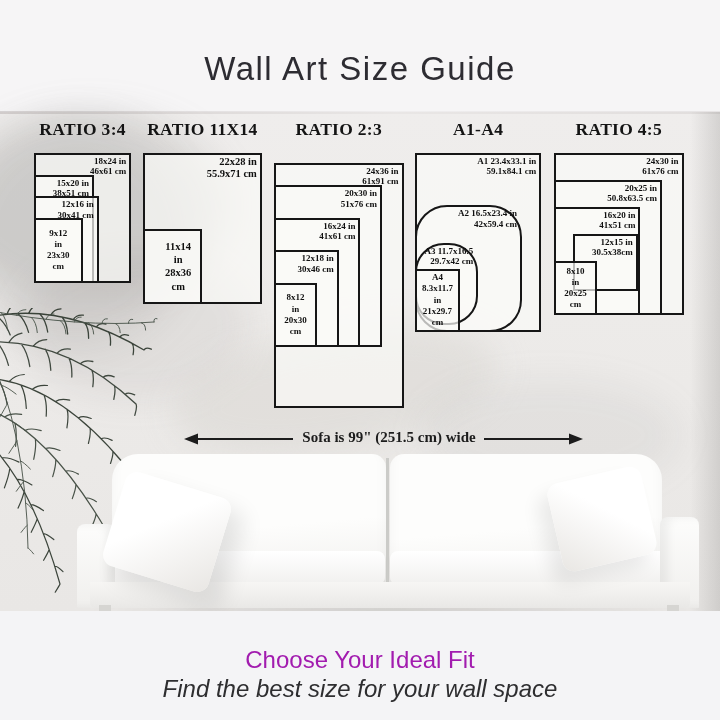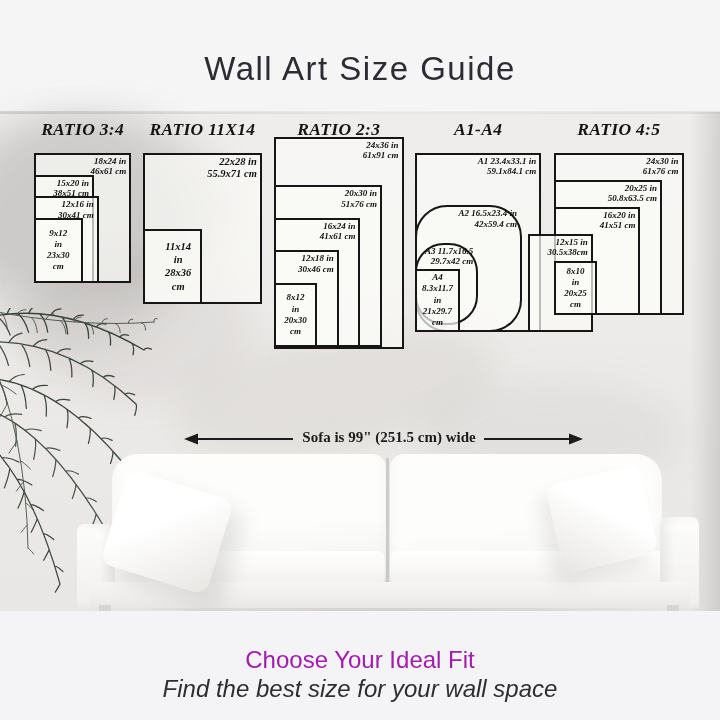--- a/index.html
+++ b/index.html
@@ -25,21 +25,21 @@
     background:linear-gradient(to right,rgba(90,88,86,0),rgba(90,88,86,0.18));z-index:2;}
   
   .page-title{position:absolute;left:0;top:34px;width:720px;text-align:center;
     font-family:"Liberation Sans", sans-serif;font-size:33px;font-weight:400;
     letter-spacing:1.5px;color:#2d2c32;z-index:10;margin-top:16px;}
   .footer-heading{position:absolute;left:0;top:646px;width:720px;text-align:center;
     font-family:"Liberation Sans", sans-serif;font-size:24px;color:#a21caf;z-index:10;}
   .footer-tagline{position:absolute;left:0;top:675px;width:720px;text-align:center;
     font-family:"Liberation Sans", sans-serif;font-style:italic;font-size:24px;color:#2e2e30;z-index:10;}
   
-  #guide{position:absolute;left:0;top:0;width:720px;height:400px;z-index:5;font-style:italic;}
+  #guide{position:absolute;left:0;top:0;width:720px;height:400px;z-index:5;}
   .group-header{position:absolute;top:119px;transform:translateX(-50%);
     font-weight:bold;font-size:17.5px;letter-spacing:.3px;color:#141414;white-space:nowrap;}
   .rect{position:absolute;box-sizing:border-box;border:2px solid #161616;
     background:rgba(250,249,247,0.72);}
   .corner-lbl{position:absolute;top:1px;right:3px;text-align:right;
     font-weight:bold;font-size:9px;line-height:1.15;color:#101010;white-space:pre-line;}
   .center-flex{display:flex;align-items:center;justify-content:center;}
   .center-lbl{text-align:center;font-weight:bold;font-size:9px;line-height:1.25;color:#101010;white-space:pre-line;}
   .grp-1 .corner-lbl,.grp-1 .center-lbl{font-size:10.5px;}
   
@@ -120,21 +120,21 @@
         <div class="corner-lbl">22x28 in
 55.9x71 cm</div>
       </div>
       <div class="rect grp-1 center-flex" style="left: 143px; top: 228.6px; width: 59.4px; height: 75.6px; z-index: 2; padding-left: 11px;">
         <div class="center-lbl">11x14
 in
 28x36
 cm</div>
       </div>
       <div class="group-header" style="left: 338.8px;">RATIO 2:3</div>
-      <div class="rect grp-2" style="left: 274px; top: 137px; width: 129.6px; height: 212px; z-index: 1;">
+      <div class="rect grp-2" style="left: 274px; top: 163px; width: 129.6px; height: 245px; z-index: 1;">
         <div class="corner-lbl">24x36 in
 61x91 cm</div>
       </div>
       <div class="rect grp-2" style="left: 274px; top: 185.4px; width: 108px; height: 162px; z-index: 2;">
         <div class="corner-lbl">20x30 in
 51x76 cm</div>
       </div>
       <div class="rect grp-2" style="left: 274px; top: 217.8px; width: 86.4px; height: 129.6px; z-index: 3;">
         <div class="corner-lbl">16x24 in
 41x61 cm</div>
@@ -175,21 +175,21 @@
 61x76 cm</div>
       </div>
       <div class="rect grp-4" style="left: 554px; top: 180px; width: 108px; height: 135px; z-index: 2;">
         <div class="corner-lbl">20x25 in
 50.8x63.5 cm</div>
       </div>
       <div class="rect grp-4" style="left: 554px; top: 207px; width: 86.4px; height: 108px; z-index: 3;">
         <div class="corner-lbl">16x20 in
 41x51 cm</div>
       </div>
-      <div class="rect grp-4" style="left: 528px; top: 234px; width: 64.8px; height: 98px; z-index: 4; padding-left: 38px;">
+      <div class="rect grp-4" style="left: 573px; top: 234px; width: 64.8px; height: 57px; z-index: 4; padding-left: 38px;">
         <div class="corner-lbl">12x15 in
 30.5x38cm</div>
       </div>
       <div class="rect grp-4 center-flex" style="left: 554px; top: 261px; width: 43.2px; height: 54px; z-index: 5;">
         <div class="center-lbl">8x10
 in
 20x25
 cm</div>
       </div>
     </div>

